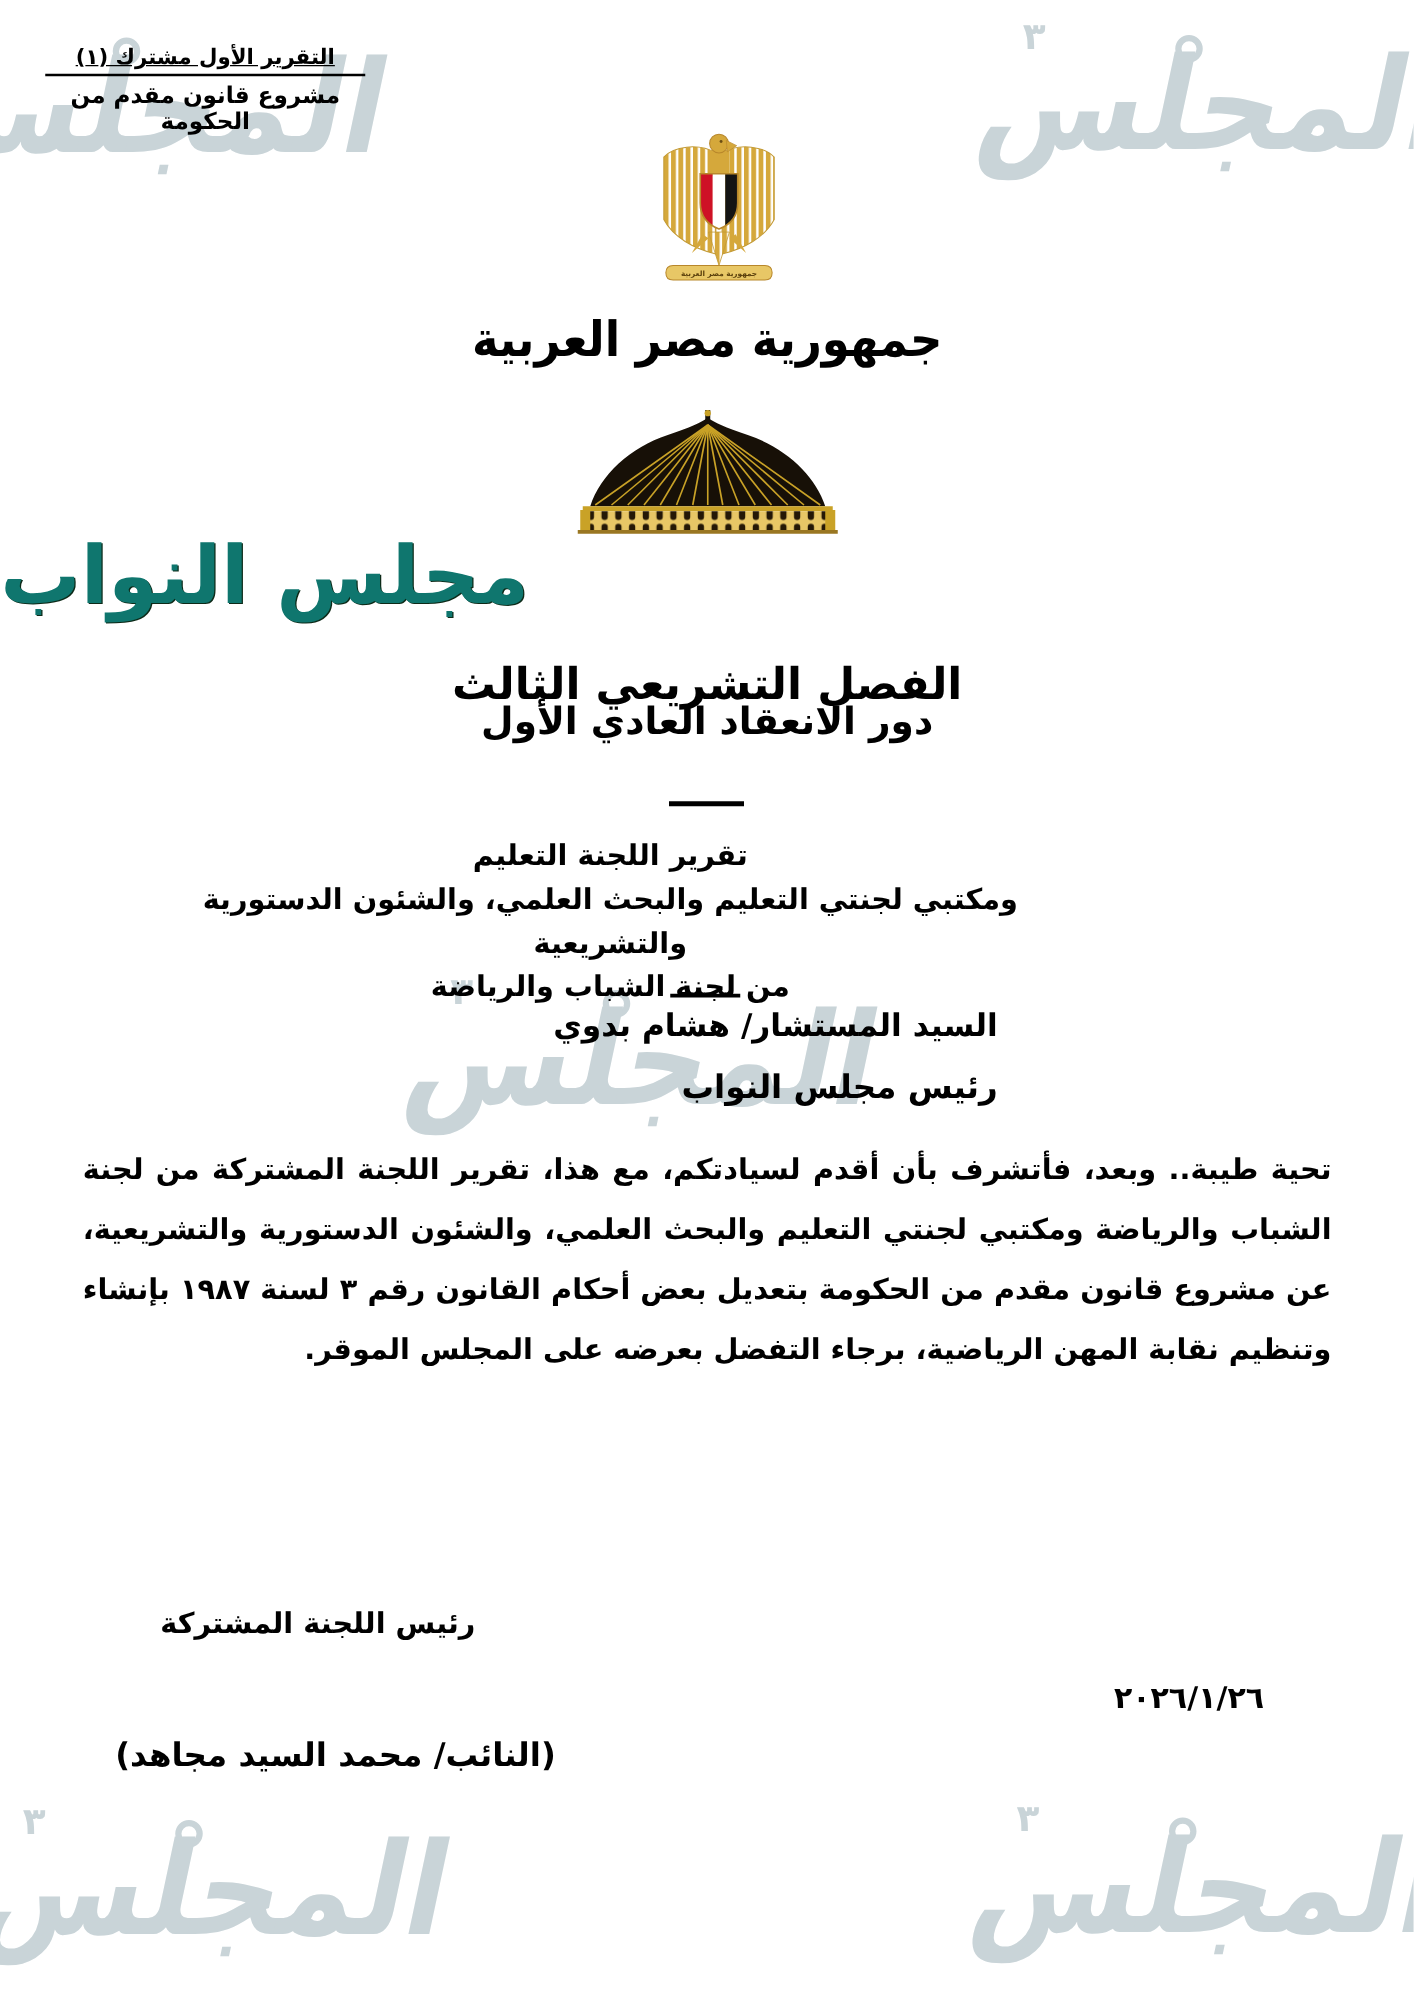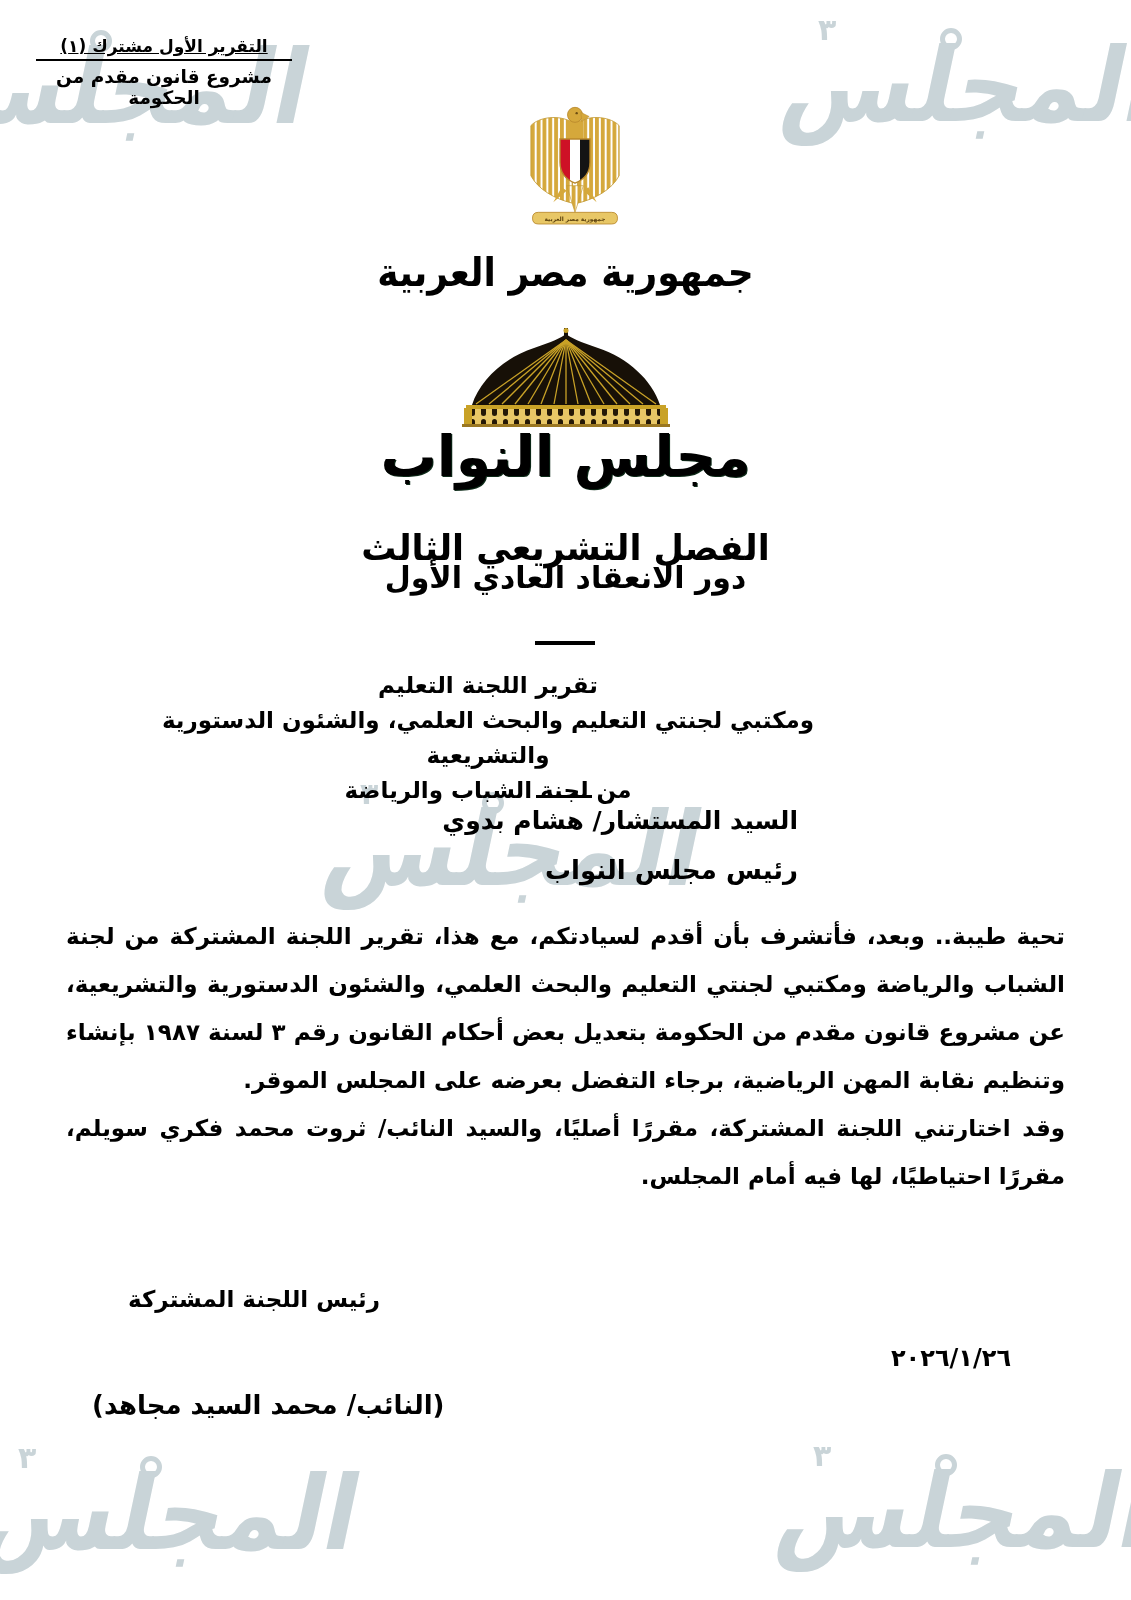--- a/index.html
+++ b/index.html
@@ -25,22 +25,22 @@
   
   .blk { position:absolute; z-index:1; }
   .header-note { top:36px; left:30px; width:268px; text-align:center; font-weight:bold; }
   .hn1 { font-size:17px;text-decoration:underline; }
   .hn-rule { border-top:2px solid #000; margin:3px 6px 5px 6px; }
   .hn2 { font-size:18.5px; }
   .emblem { top:104px; left:525px; width:100px; height:132px; }
   .republic { top:252px; left:0; width:100%; text-align:center;
               font-size:36px; font-weight:bold; transform:scaleY(1.08); }
   .dome { top:328px; left:456px; width:220px; height:100px; }
-  .council { top:424px; left:0; width:100%; text-align:center; font-size:56px;
-             font-weight:bold; color:#000000; text-shadow:1px 1px 0 #0d2a18; }
+  .council { top:424px; left:0; width:100%; text-align:left; font-size:64px;
+             font-weight:bold; color:#0f766e; text-shadow:1px 1px 0 #0d2a18; }
   .term    { top:496px; left:0; width:100%; text-align:center; font-size:35px; font-weight:bold;margin-top:32px; }
   .session { top:560px; left:0; width:100%; text-align:center; font-size:30px; font-weight:bold; }
   .divider { width:60px; border-top:4px solid #000; left:535px; }
   .d1 { top:641px; }
   .d2 { top:795px; border-top-width:3px; width:56px; left:536px; }
   .report-title { top:668px; left:158px; width:660px; text-align:center;
                   font-weight:bold; font-size:23px; line-height:35px; }
   .addressee { top:806px; right:333px; text-align:right; font-weight:bold; }
   .addr-name  { font-size:25px; margin-bottom:20px; }
   .addr-title { font-size:26px; }
@@ -174,20 +174,19 @@
 
   <div class="blk divider d2"></div>
 
   <div class="blk addressee">
     <div class="addr-name">السيد المستشار/ هشام بدوي</div>
     <div class="addr-title">رئيس مجلس النواب</div>
   </div>
 
   <div class="blk body-text">
     <p>تحية طيبة.. وبعد، فأتشرف بأن أقدم لسيادتكم، مع هذا، تقرير اللجنة المشتركة من لجنة الشباب والرياضة ومكتبي لجنتي التعليم والبحث العلمي، والشئون الدستورية والتشريعية، عن مشروع قانون مقدم من الحكومة بتعديل بعض أحكام القانون رقم ٣ لسنة ١٩٨٧ بإنشاء وتنظيم نقابة المهن الرياضية، برجاء التفضل بعرضه على المجلس الموقر.</p>
-    <p>وقد اختارتني اللجنة المشتركة، مقررًا أصليًا، والسيد النائب/ ثروت محمد فكري سويلم، مقررًا احتياطيًا، لها فيه أمام المجلس.</p>
   </div>
 
   <div class="blk sig-title">رئيس اللجنة المشتركة</div>
   <div class="blk date">٢٠٢٦/١/٢٦</div>
   <div class="blk sig-name">(النائب/ محمد السيد مجاهد)</div>
 
 </div>
 
 </body></html>

